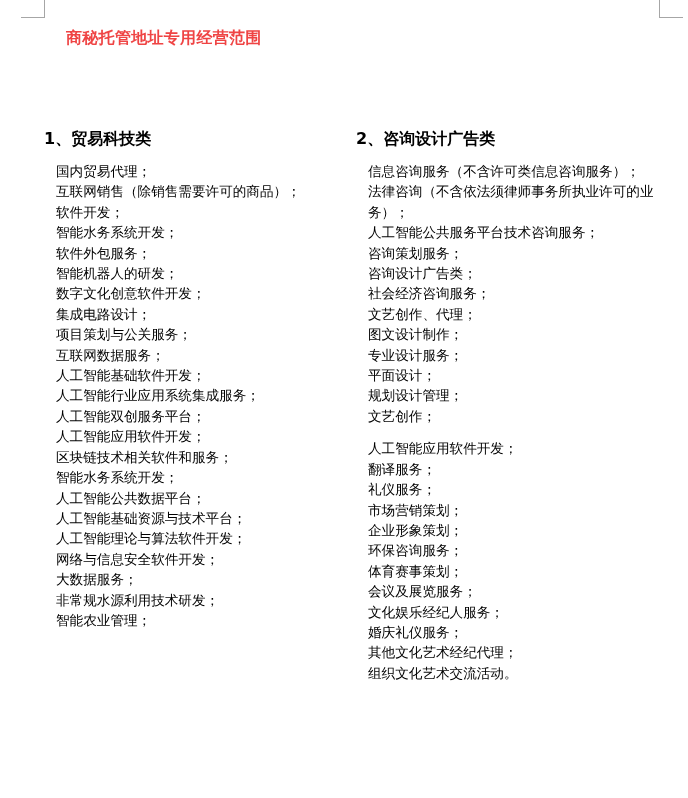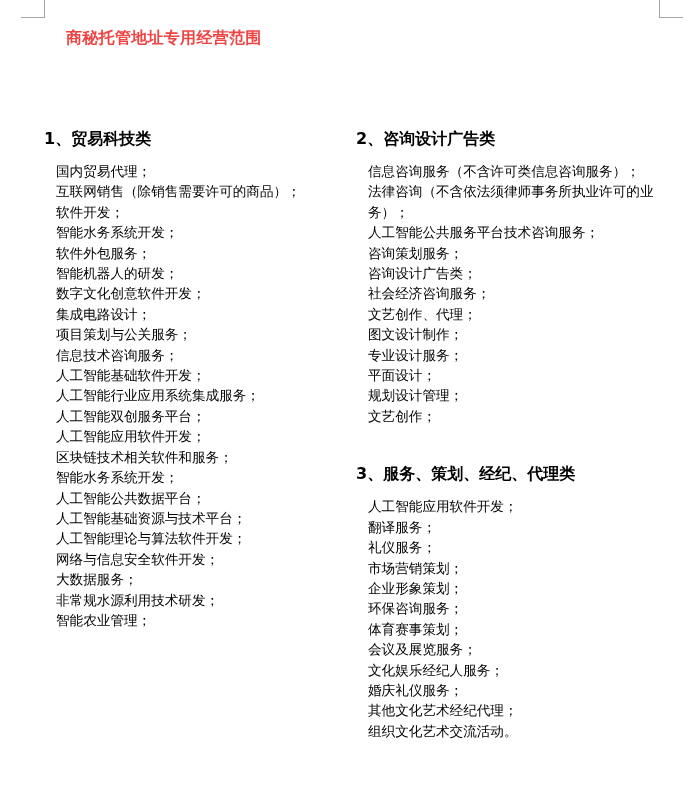--- a/index.html
+++ b/index.html
@@ -36,21 +36,21 @@
   <ul class="list" id="list0">
       <li>国内贸易代理；</li>
       <li>互联网销售（除销售需要许可的商品）；</li>
       <li>软件开发；</li>
       <li>智能水务系统开发；</li>
       <li>软件外包服务；</li>
       <li>智能机器人的研发；</li>
       <li>数字文化创意软件开发；</li>
       <li>集成电路设计；</li>
       <li>项目策划与公关服务；</li>
-      <li>信息技术咨询服务；</li>
+      <li>互联网数据服务；</li>
       <li>人工智能基础软件开发；</li>
       <li>人工智能行业应用系统集成服务；</li>
       <li>人工智能双创服务平台；</li>
       <li>人工智能应用软件开发；</li>
       <li>区块链技术相关软件和服务；</li>
       <li>智能水务系统开发；</li>
       <li>人工智能公共数据平台；</li>
       <li>人工智能基础资源与技术平台；</li>
       <li>人工智能理论与算法软件开发；</li>
       <li>网络与信息安全软件开发；</li>
@@ -69,21 +69,20 @@
       <li>咨询策划服务；</li>
       <li>咨询设计广告类；</li>
       <li>社会经济咨询服务；</li>
       <li>文艺创作、代理；</li>
       <li>图文设计制作；</li>
       <li>专业设计服务；</li>
       <li>平面设计；</li>
       <li>规划设计管理；</li>
       <li>文艺创作；</li>
     </ul>
-  <div class="heading section3">3、服务、策划、经纪、代理类</div>
   <ul class="list" id="list2">
       <li>人工智能应用软件开发；</li>
       <li>翻译服务；</li>
       <li>礼仪服务；</li>
       <li>市场营销策划；</li>
       <li>企业形象策划；</li>
       <li>环保咨询服务；</li>
       <li>体育赛事策划；</li>
       <li>会议及展览服务；</li>
       <li>文化娱乐经纪人服务；</li>

